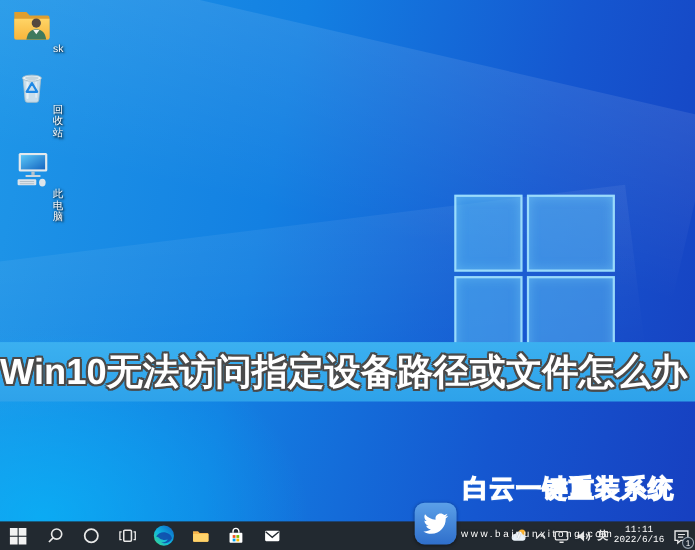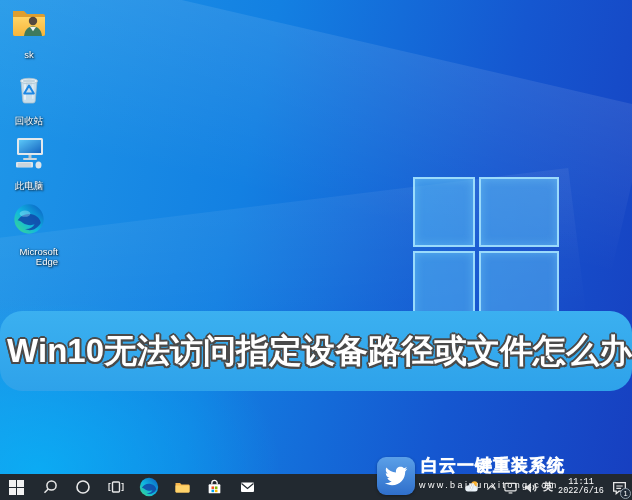--- a/index.html
+++ b/index.html
@@ -20,25 +20,25 @@
   .pane { position:absolute; background:rgba(96,196,248,0.48); border:2px solid rgba(170,232,255,0.85);
     box-shadow:0 0 10px rgba(140,225,255,0.35) inset; }
   .p-tl { left:0;   top:0;    width:62px; height:70px; }
   .p-tr { left:66px; top:0;   width:80px; height:70px; }
   .p-bl { left:0;   top:74px; width:62px; height:72px; }
   .p-br { left:66px; top:74px; width:80px; height:72px; }
   
   .dicons { position:absolute; left:0; top:6px; width:58px; display:flex; flex-direction:column; }
   .dicon { width:58px; margin-bottom:11px; display:flex; flex-direction:column; align-items:center; cursor:default; }
   .dicon svg { display:block; }
-  .dlabel { margin-top:12px; font-size:9.5px; line-height:10.5px; color:#fff; text-align:right;
-    text-shadow:1px 1px 2px rgba(0,0,0,0.85), 0 0 2px rgba(0,0,0,0.5); max-width:58px; }
-  
-  .banner { position:absolute; left:0; top:311px; width:632px; height:80px;
-    background:linear-gradient(180deg,#3BB0F0,#2EA2EA); display:flex; align-items:center; justify-content:flex-end;border-radius:22px; }
+  .dlabel { margin-top:2px; font-size:9.5px; line-height:10.5px; color:#fff; text-align:left;
+    text-shadow:1px 1px 2px rgba(0,0,0,0.85), 0 0 2px rgba(0,0,0,0.5); max-width:58px;padding-left:48px; }
+  
+  .banner { position:absolute; left:0; top:311px; width:632px; height:54px;
+    background:linear-gradient(180deg,#3BB0F0,#2EA2EA); display:flex; align-items:center; justify-content:flex-start; }
   .banner-title { font-size:33px; font-weight:bold; color:#fff; white-space:nowrap; letter-spacing:0;
     text-shadow:-2px 0 0 #4a4a4a, 2px 0 0 #4a4a4a, 0 -2px 0 #4a4a4a, 0 2px 0 #4a4a4a,
       -1.5px -1.5px 0 #4a4a4a, 1.5px -1.5px 0 #4a4a4a, -1.5px 1.5px 0 #4a4a4a, 1.5px 1.5px 0 #4a4a4a; }
   
   .taskbar { position:absolute; left:0; bottom:0; width:632px; height:26px; background:#222930;
     display:flex; align-items:center; }
   .tb-left { display:flex; align-items:center; height:26px; }
   .tb-btn { width:33px; height:26px; display:flex; align-items:center; justify-content:center; cursor:pointer; }
   .startgrid { width:15px; height:15px; display:grid; grid-template-columns:7px 7px; grid-template-rows:7px 7px; gap:1px; }
   .startgrid span { background:#f2f2f2; }
@@ -47,21 +47,21 @@
   .ime { color:#f0f0f0; font-size:10px; font-weight:bold; }
   .clock { color:#fff; font-size:8.5px; line-height:9.5px; text-align:center; width:46px;font-family:Liberation Mono, monospace; }
   .notif-wrap { position:relative; width:20px; }
   .badge { position:absolute; right:-2px; bottom:1px; width:11px; height:11px; border-radius:50%;
     background:#1F2A36; border:1px solid #93A0AC; color:#fff; font-size:7.5px; line-height:9px;
     display:flex; align-items:center; justify-content:center; }
   
   .wm-box { position:absolute; left:377px; top:457px; width:38px; height:38px; border-radius:9px;
     background:linear-gradient(180deg,#5BA0E8,#2F6FCB); display:flex; align-items:center; justify-content:center;
     box-shadow:0 1px 3px rgba(0,0,0,0.35); }
-  .wm-title { position:absolute; left:421px; top:454px; font-size:17px; font-weight:normal; white-space:nowrap;
+  .wm-title { position:absolute; left:421px; top:429px; font-size:23px; font-weight:bold; white-space:nowrap;
     letter-spacing:1px; color:rgba(255,255,255,0.45); -webkit-text-stroke:1.2px #ffffff;
     text-shadow:0 0 2px rgba(120,190,255,0.6); }
   .wm-url { position:absolute; left:419px; top:480px; font-size:9px; letter-spacing:2.4px; color:#fff;
     text-shadow:0 0 2px rgba(0,0,0,0.4); white-space:nowrap; }
 </style>
 </head>
 <body>
 
 <div class="screen">
 
@@ -118,35 +118,20 @@
         <rect x="8" y="3" width="22" height="13" fill="url(#scr1)"></rect>
         <rect x="17.5" y="18" width="3" height="3" fill="#B6C3CC"></rect>
         <rect x="12" y="21" width="14" height="2" rx="1" fill="#CBD6DD"></rect>
         <rect x="5" y="25" width="17" height="5.5" rx="1" fill="#DCE4EA"></rect>
         <path d="M7,27 h13 M7,29 h13" stroke="#AEBCC6" stroke-width="0.8"></path>
         <ellipse cx="27.5" cy="28" rx="3" ry="3.6" fill="#DCE4EA"></ellipse>
       </svg>
       <div class="dlabel">此电脑</div>
     </div>
 
-    <div class="dicon">
-      <svg width="32" height="32" viewBox="0 0 24 24">
-        <defs>
-          <linearGradient id="eg1" x1="0" y1="1" x2="1" y2="0">
-            <stop offset="0" stop-color="#3FDC84"></stop>
-              <stop offset="0.45" stop-color="#10B7E0"></stop>
-              <stop offset="1" stop-color="#0B5AC4"></stop>
-          </linearGradient>
-        </defs>
-        <circle cx="12" cy="12" r="11" fill="url(#eg1)"></circle>
-        <path d="M3.5,13 C6,9 10,7.5 14,8.5 C18,9.5 20.5,12 20.8,15 C18,20 13,21.5 9,19.5 C12,19.8 15,18.5 16.2,16 C14,17 10,16.8 7.5,15 C5.8,13.8 4.5,13.2 3.5,13 Z" fill="#1046A8" fill-opacity="0.85"></path>
-        <ellipse cx="9" cy="8" rx="4" ry="2.4" fill="#BFF3FF" fill-opacity="0.35"></ellipse>
-      </svg>
-      <div class="dlabel">Microsoft Edge</div>
-    </div>
 
   </div>
 
   <div class="banner">
     <div class="banner-title">Win10无法访问指定设备路径或文件怎么办</div>
   </div>
 
   <div class="taskbar">
     <div class="tb-left">
 

